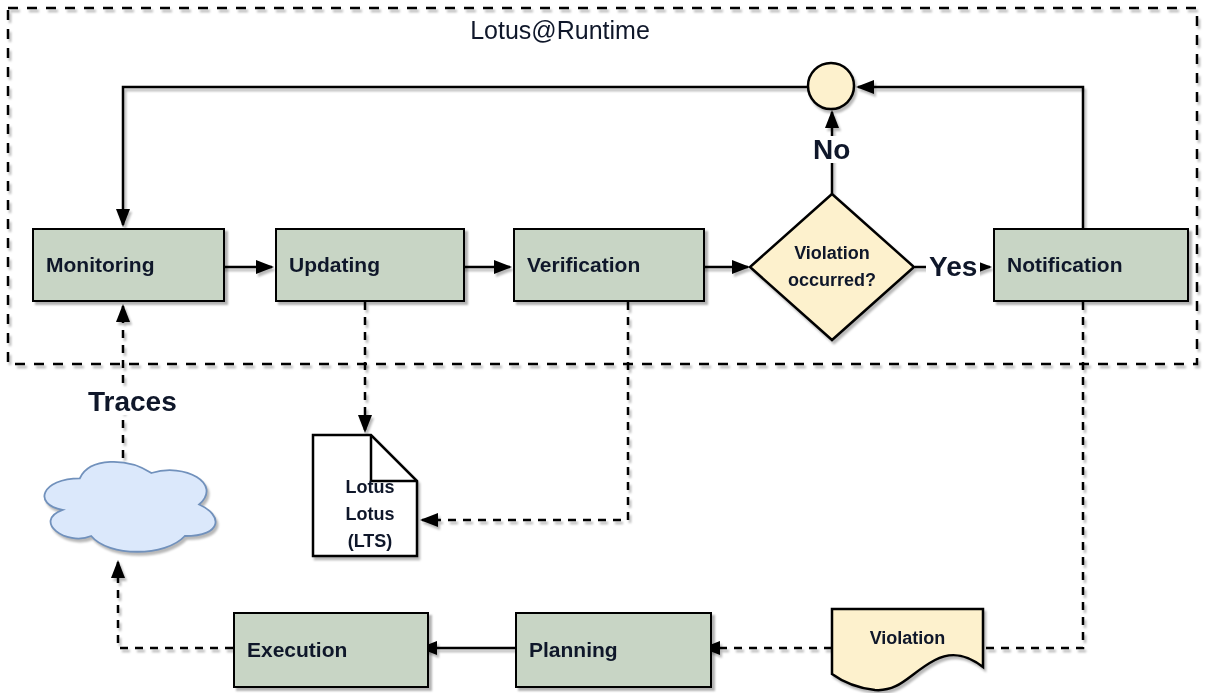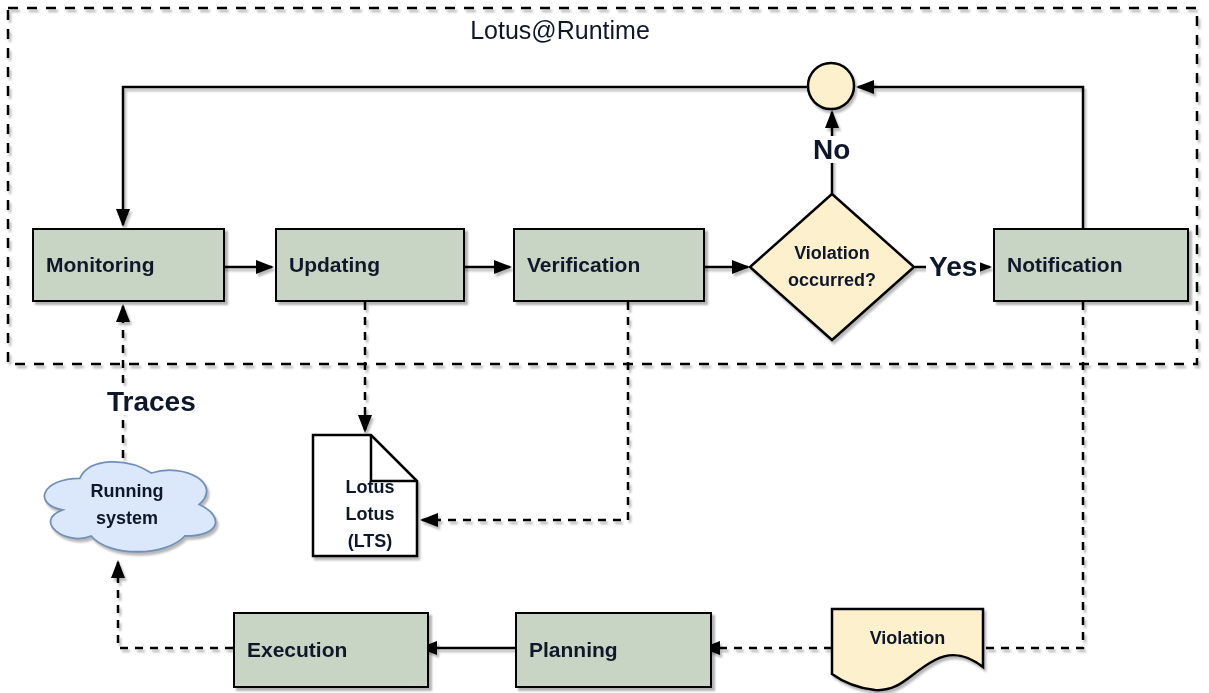--- a/index.html
+++ b/index.html
@@ -94,30 +94,26 @@
   </div>
   <div class="node" style="left:515px; top:612px; width:181px; height:72px;">
     <span>Planning</span>
   </div>
 
   <div class="lbl fs21" style="left:762px; top:240px; width:140px;">
     <span>Violation</span><br>
     <span>occurred?</span>
   </div>
 
-  <div class="lbl fs21" style="left:52px; top:478px; width:150px;">
-    <span>Running</span><br>
-    <span>system</span>
-  </div>
 
   <div class="lbl fs21" style="left:313px; top:474px; width:82px;padding-left:16px;">
     <span>Lotus</span><br>
     <span>Lotus</span><br>
     <span>(LTS)</span>
   </div>
 
   <div class="lbl fs21" style="left:832px; top:625px; width:151px;">Violation</div>
 
   <div class="lbl fs20 bgwhite" style="left:926px; top:253px;">Yes</div>
   <div class="lbl fs20 bgwhite" style="left:810px; top:136px;">No</div>
-  <div class="lbl fs20 bgwhite" style="left:104px; top:388px;">Traces</div>
+  <div class="lbl fs20 bgwhite" style="left:85px; top:388px;">Traces</div>
 
 </div>
 
 </body></html>

